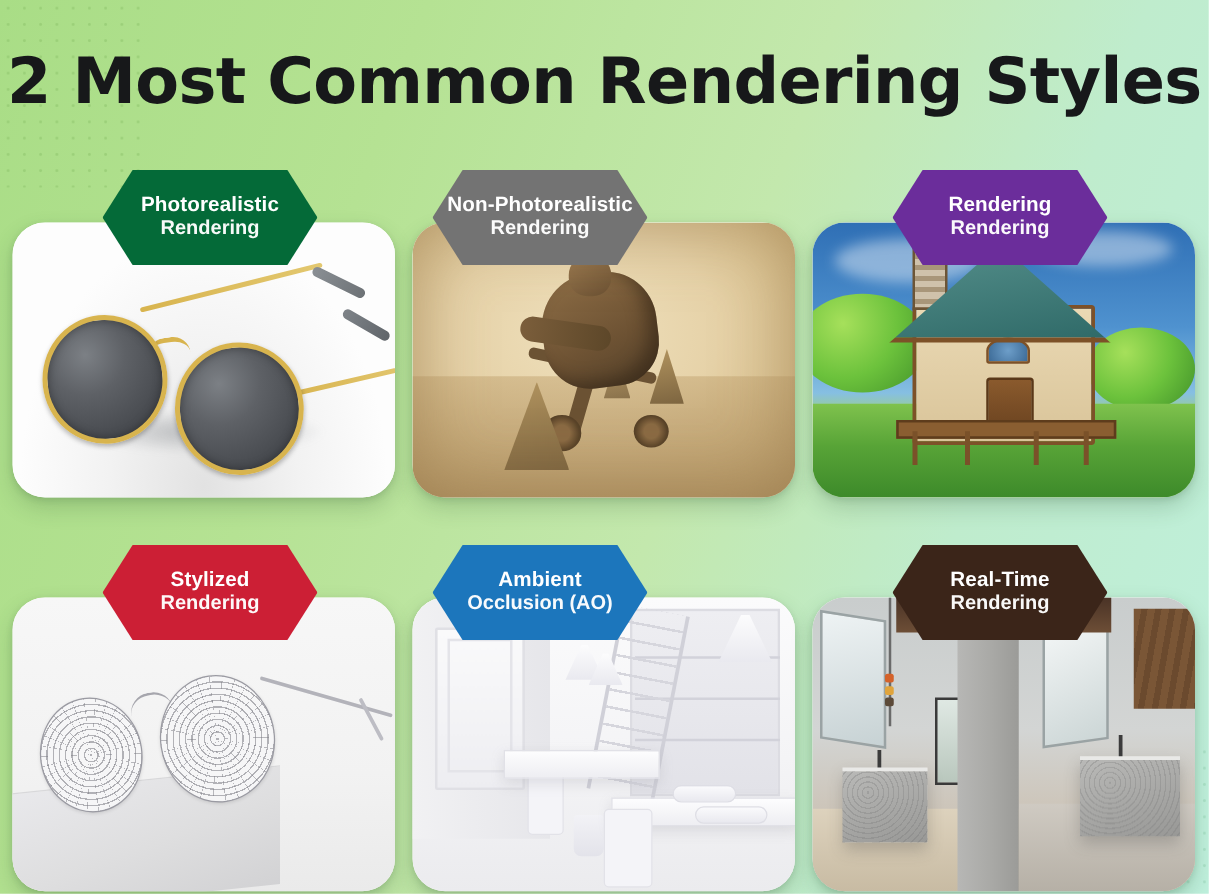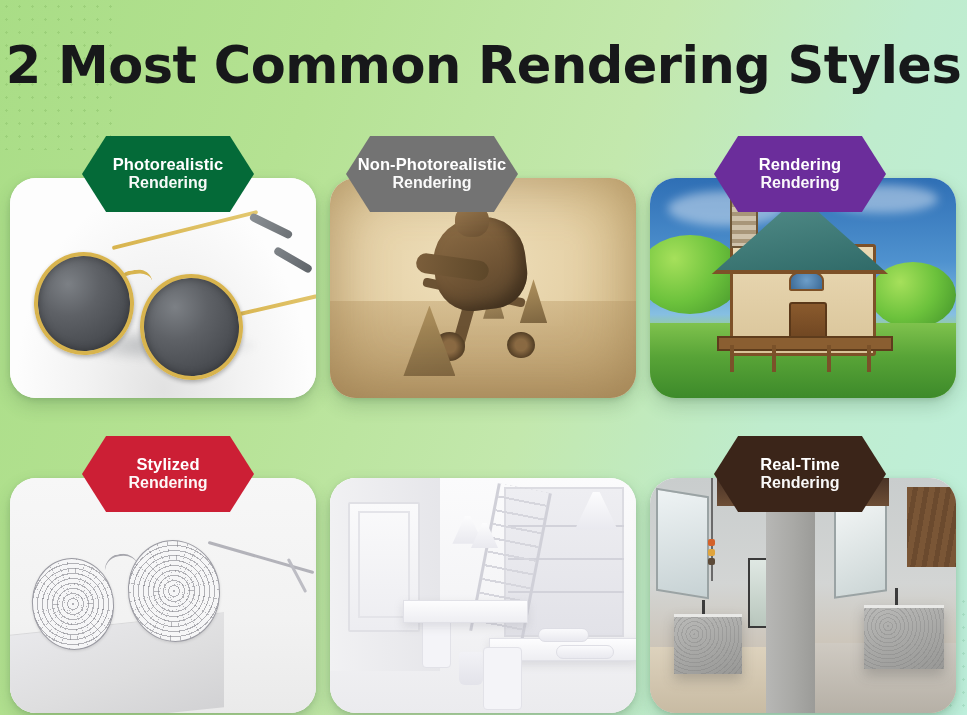--- a/index.html
+++ b/index.html
@@ -331,20 +331,24 @@
           <div class="ao-lamp ao-l3"></div>
           <div class="ao-chair ao-c1"></div>
           <div class="ao-table ao-t1"></div>
           <div class="ao-bin"></div>
           <div class="ao-table ao-t2"></div>
           <div class="ao-roll ao-r1"></div>
           <div class="ao-roll ao-r2"></div>
           <div class="ao-chair ao-c2"></div>
         </div>
       </div>
+      <div class="badge b-mid" style="background:#1C76BC">
+        <span class="l1">Ambient</span>
+        <span class="l2">Occlusion (AO)</span>
+      </div>
     </div>
 
     <div class="cellwrap c2">
       <div class="card">
         <div class="art-rt">
           <div class="rt-winL"></div>
           <div class="rt-winR"></div>
           <div class="rt-woodr"></div>
           <div class="rt-floor"></div>
           <div class="rt-floorR"></div>

